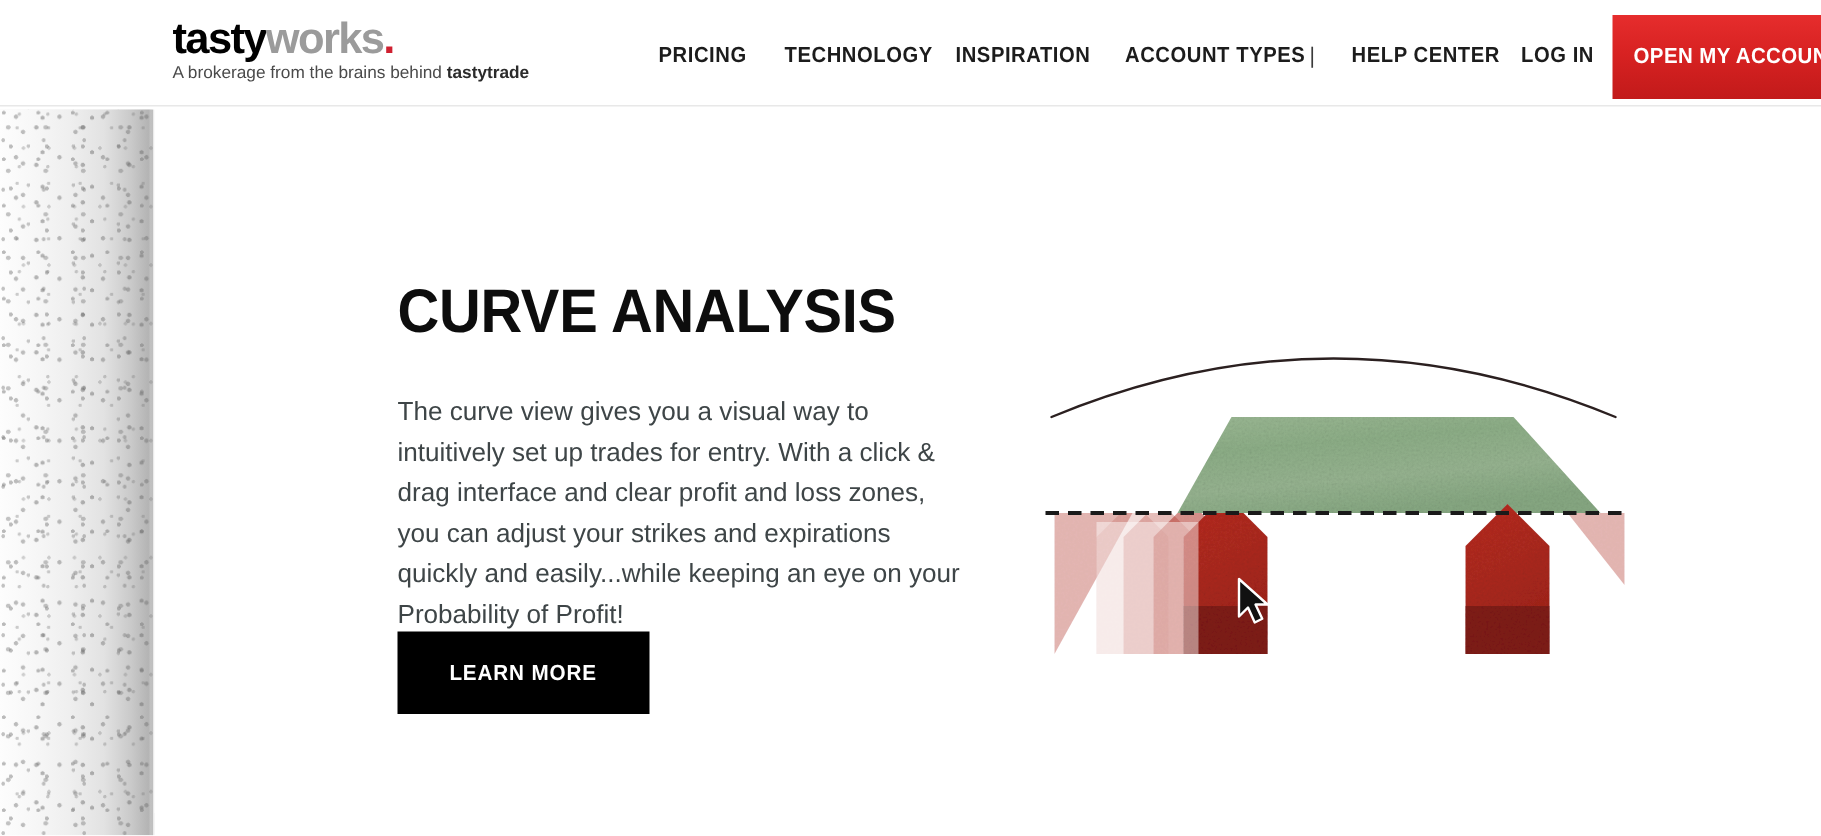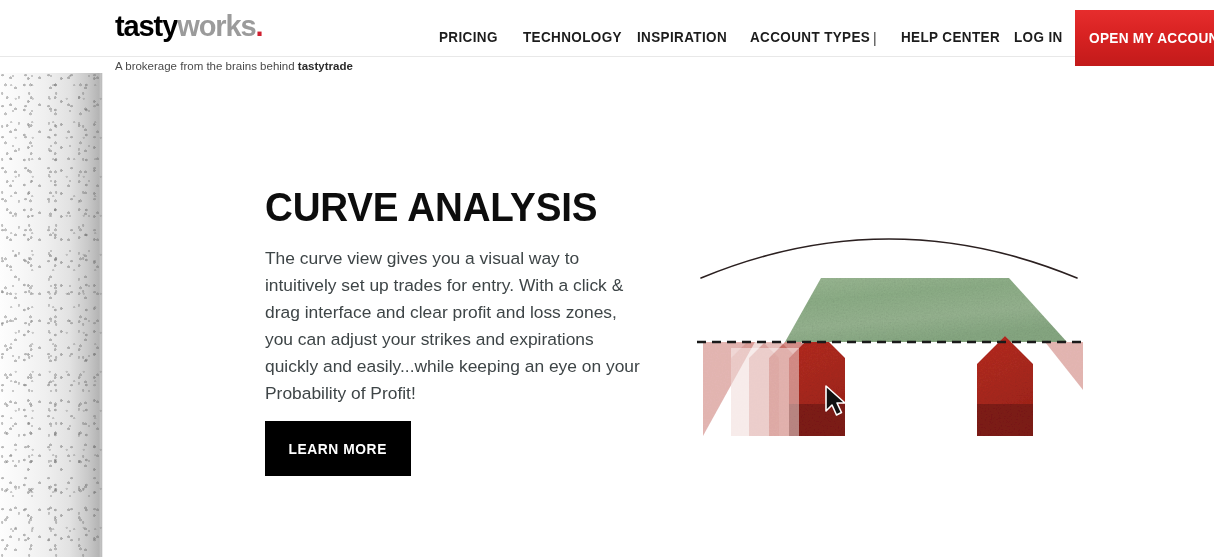--- a/index.html
+++ b/index.html
@@ -18,21 +18,21 @@
     height: 557px;
     background: #ffffff;
     overflow: hidden;
   }
 
   
   #header {
     position: absolute;
     left: 0; top: 0;
     width: 1214px;
-    height: 57px;
+    height: 71px;
     background: #ffffff;
     border-bottom: 1px solid #e8e8e8;
     z-index: 30;
   }
 
   #logo-block {
     position: absolute;
     left: 115px;
     top: 10px;
     width: 300px;
@@ -48,21 +48,21 @@
   }
   #logo-wordmark .tasty { color: #000000; }
   #logo-wordmark .works { color: #9b9b9b; }
   #logo-wordmark .dot   { color: #cf2030; }
 
   #logo-tagline {
     font-family: "Liberation Sans", sans-serif;
     font-size: 11.5px;
     color: #4a4a4a;
     line-height: 14px;
-    margin-top: 17px;
+    margin-top: 0;
     white-space: nowrap;
   }
   #logo-tagline .brand { font-weight: bold; color: #2b2b2b; }
 
   #nav {
     position: absolute;
     left: 430px;
     top: 27px;
     height: 20px;
     display: flex;
@@ -185,33 +185,33 @@
     letter-spacing: -0.2px;
     line-height: 44px;
     color: #0d0d0d;
     text-transform: uppercase;
     transform: scaleX(0.94);
     transform-origin: left center;
     white-space: nowrap;
   }
 
   #body-copy {
-    margin-top: 16px;
+    margin-top: 32px;
     width: 382px;
     font-family: "Liberation Sans", sans-serif;
     font-size: 17.4px;
     line-height: 27px;
     color: #3e4547;
   }
 
   #learn-more-btn {
     position: absolute;
     left: 0;
     top: 236px;
-    width: 146px;
+    width: 168px;
     height: 55px;
     background: #000000;
     border: none;
     display: flex;
     align-items: center;
     justify-content: center;
     cursor: pointer;
   }
   #learn-more-label {
     font-family: "Liberation Sans Narrow", "Liberation Sans", sans-serif;

